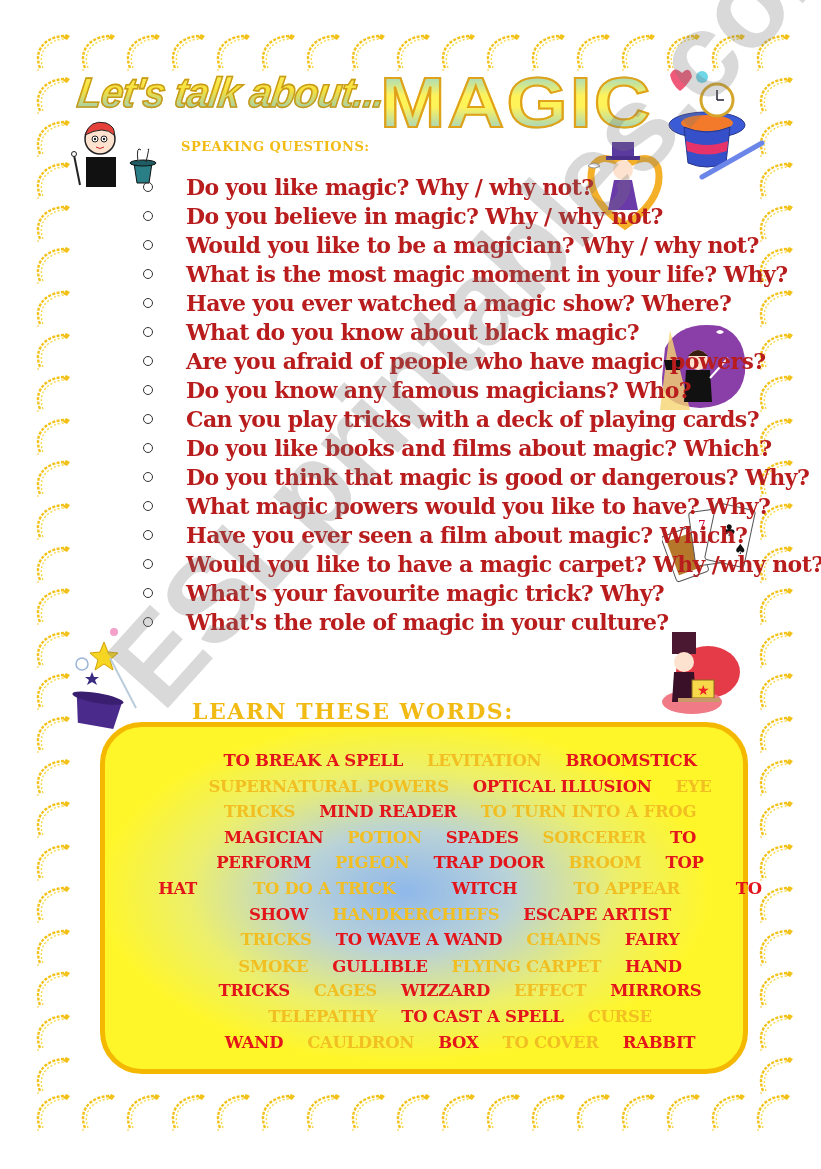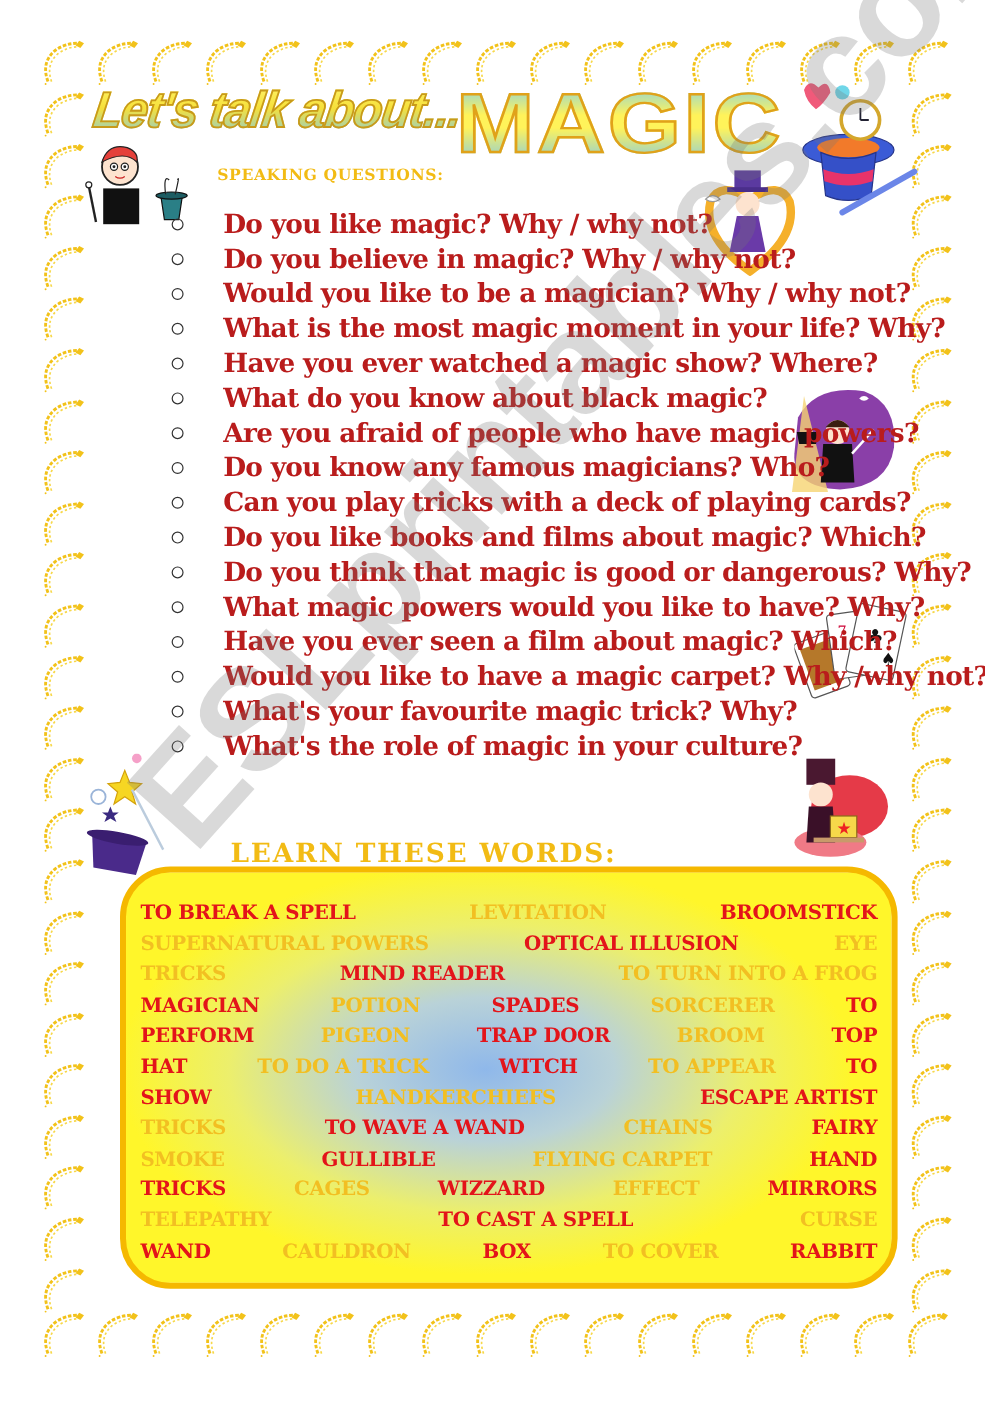--- a/index.html
+++ b/index.html
@@ -36,21 +36,21 @@
   
   .questions { position:absolute; left:140px; top:172px; margin:0; padding:0; list-style:none; }
   .q { display:flex; align-items:center; height:29px; }
   .bullet { width:8px; height:8px; border:1px solid #333; border-radius:50%; margin-left:3px; margin-right:33px; flex-shrink:0; }
   .q-text { font-weight:900; font-size:22px; color:#b91c1c; letter-spacing:-0.6px; white-space:nowrap; }
 
   
   .word-box { position:absolute; left:100px; top:722px; width:648px; height:352px; border-radius:42px;
               border:5px solid #f5b800; box-sizing:border-box;
               background:radial-gradient(ellipse 48% 50% at 47% 48%, #8fb8ea 0%, #b9d2d8 35%, #ecef6c 70%, #fff62a 100%); }
-  .word-line { position:absolute; left:0; width:100%; display:flex; justify-content:space-between; white-space:nowrap; }
+  .word-line { position:absolute; left:0; width:100%; display:flex; justify-content:center; white-space:nowrap;padding-left:36px; }
   .word { font-weight:900; font-size:16.5px; letter-spacing:-0.3px; margin:0 12px; }
   .word.red { color:#e3141a; }
   .word.gold { color:#f2bf22; }
 
   
   .watermark { position:absolute; left:80px; top:640px; transform:rotate(-48deg); transform-origin:left top;
                font-family:"Liberation Sans", sans-serif; font-weight:900; font-size:120px;
                color:rgba(120,120,120,0.28); white-space:nowrap; pointer-events:none; letter-spacing:-2px; }
 
   

